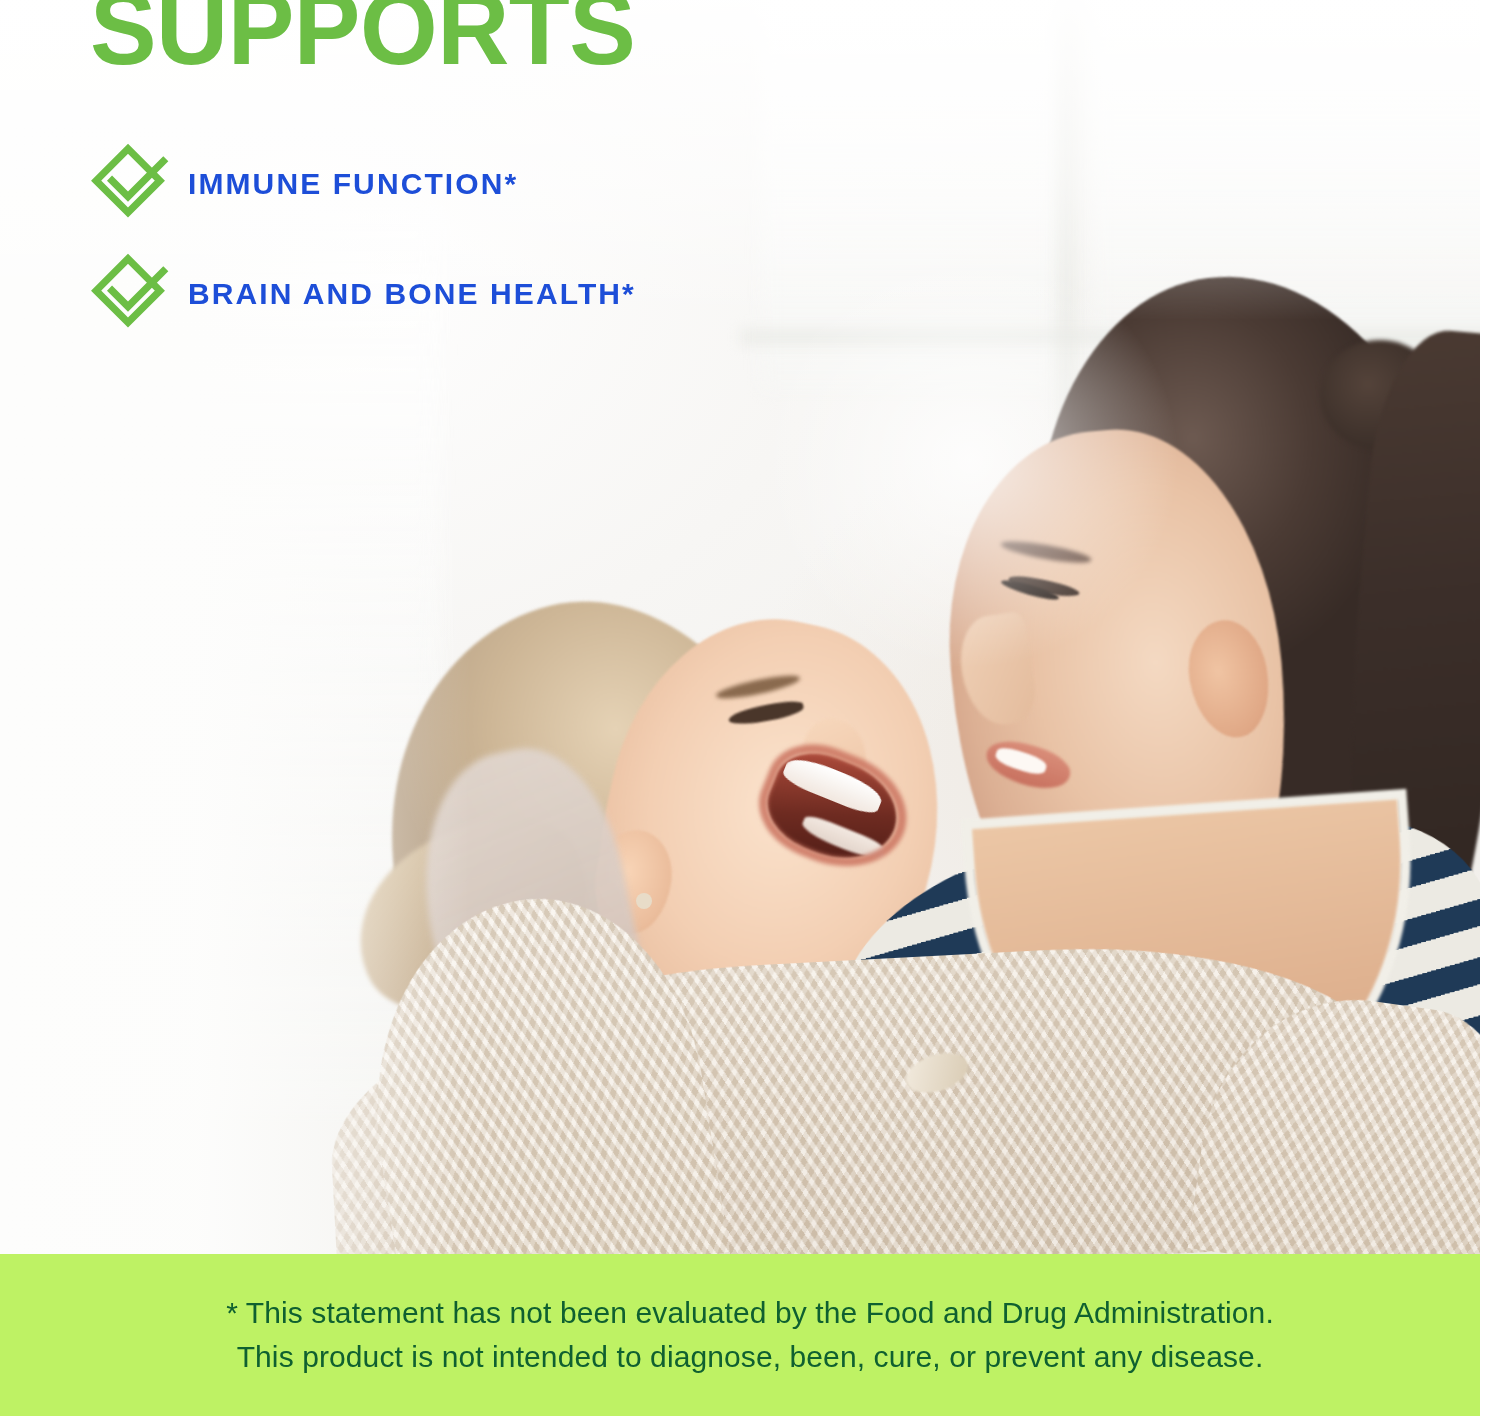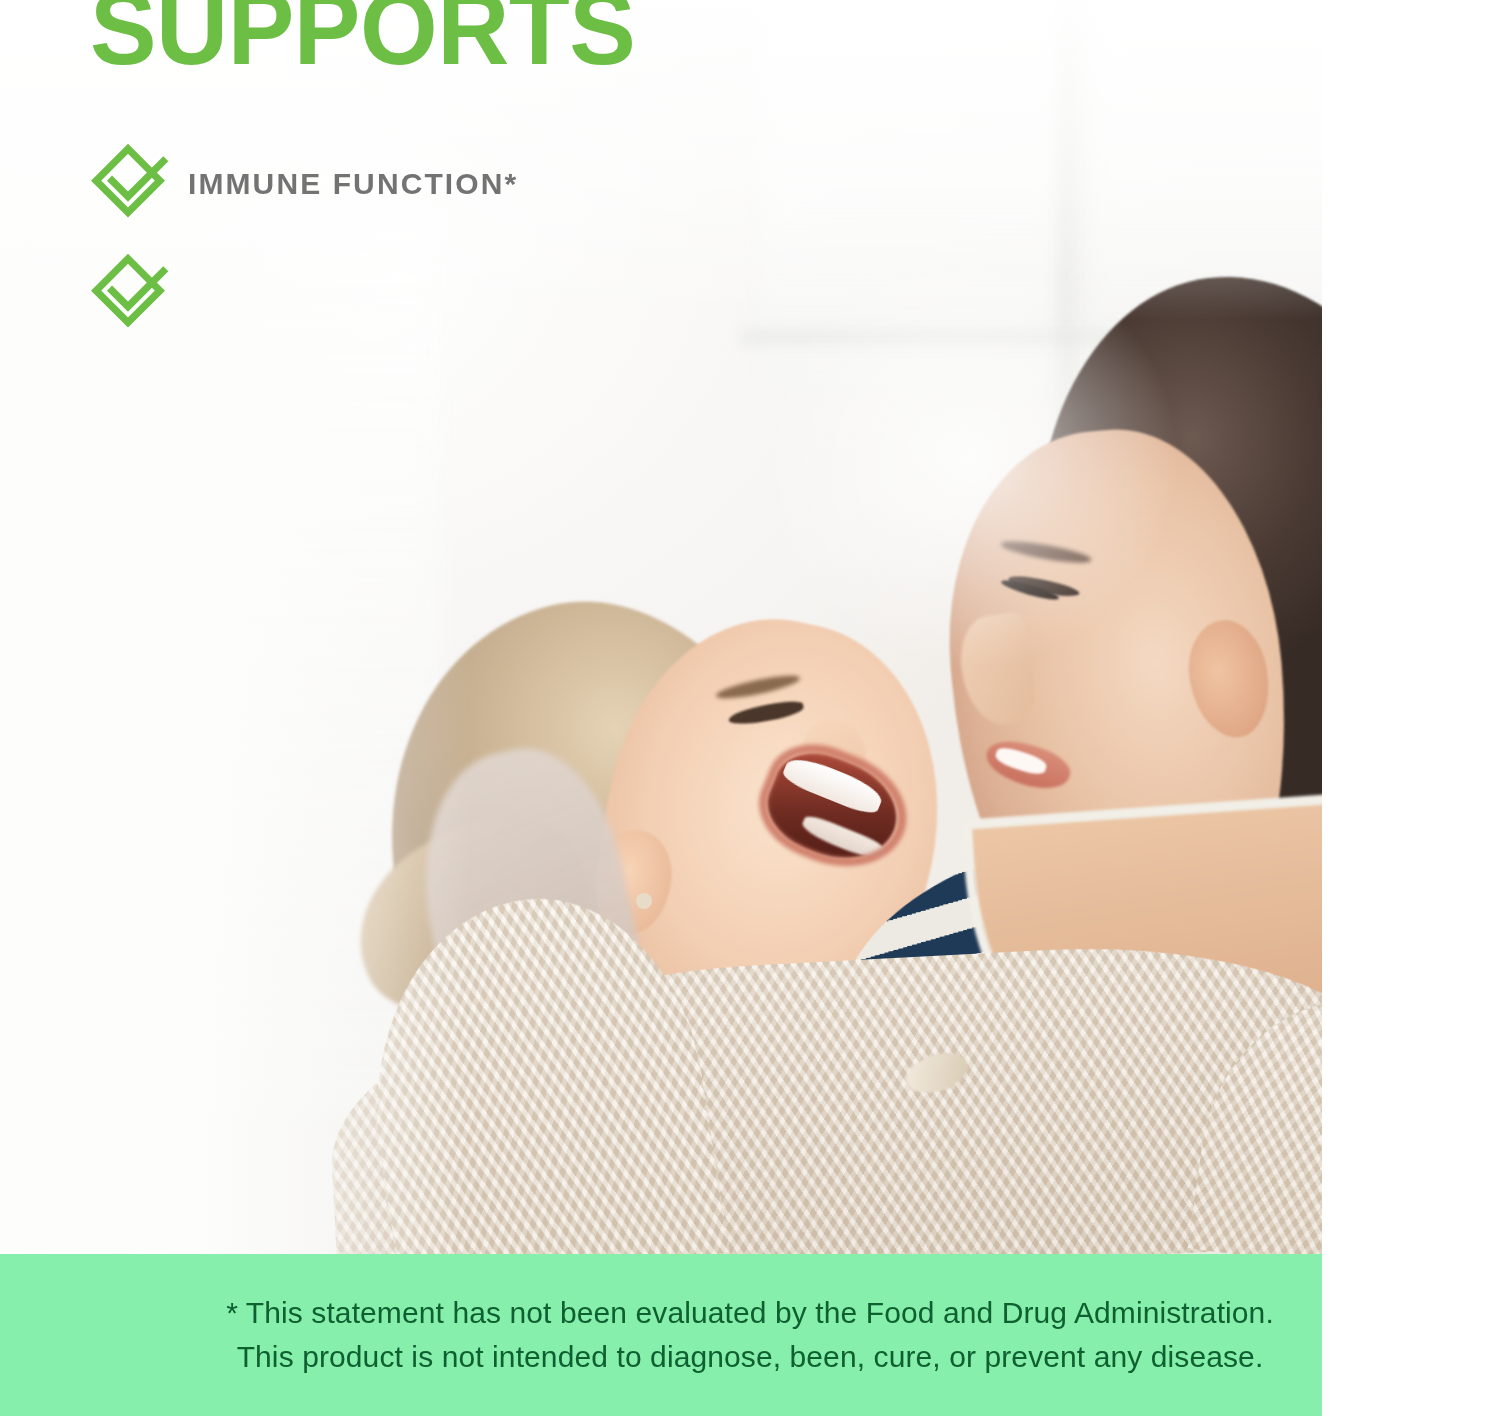--- a/index.html
+++ b/index.html
@@ -5,21 +5,21 @@
   * { margin:0; padding:0; box-sizing:border-box; }
   html,body { width:1500px; height:1416px; }
   body {
     font-family:"Liberation Sans", sans-serif;
     background:#ffffff;
     overflow:hidden;
   }
 
   .canvas {
     position:relative;
-    width:1322px;
+    width:1480px;
     height:1416px;
     overflow:hidden;
     background:#fbfbfa;
   }
 
   
   .photo {
     position:absolute;
     left:0; top:0;
     width:1500px; height:1254px;
@@ -368,33 +368,33 @@
   }
   .benefit:nth-child(2) { margin-bottom:24px; }
   .check-icon {
     flex:0 0 auto;
     width:84px; height:84px;
     margin-right:18px;
   }
   .benefit-label {
     font-size:30px;
     font-weight:700;
-    color:#737373;
+    color:#1d4ed8;
     letter-spacing:2.1px;
     line-height:1.22;
     text-transform:uppercase;
     white-space:pre-line;
   }
 
   
   .disclaimer-bar {
     position:absolute;
     left:0; top:1254px;
     width:1500px; height:162px;
-    background:#86efac;
+    background:#bef264;
     display:flex;
     flex-direction:column;
     align-items:center;
     justify-content:center;
   }
   .disclaimer-line {
     color:#0f6030;
     font-size:30px;
     line-height:1.46;
     letter-spacing:.1px;
@@ -475,20 +475,21 @@
 
     <div class="benefit">
       <span class="check-icon">
         <svg viewBox="0 0 100 100" width="84" height="84" aria-hidden="true">
           <g fill="none" stroke="#6cbe45" stroke-width="8.5" stroke-linecap="square" stroke-linejoin="miter">
             <path d="M50 8 L88 46 L50 84 L12 46 Z"></path>
             <path d="M31 46 L50 65 L92 23"></path>
           </g>
         </svg>
       </span>
+      <span class="benefit-label">BRAIN AND BONE HEALTH*</span>
     </div>
 
 
   </div>
 
   <div class="disclaimer-bar">
     <div class="disclaimer-line">* This statement has not been evaluated by the Food and Drug Administration.</div>
     <div class="disclaimer-line">This product is not intended to diagnose, been, cure, or prevent any disease.</div>
   </div>
 

